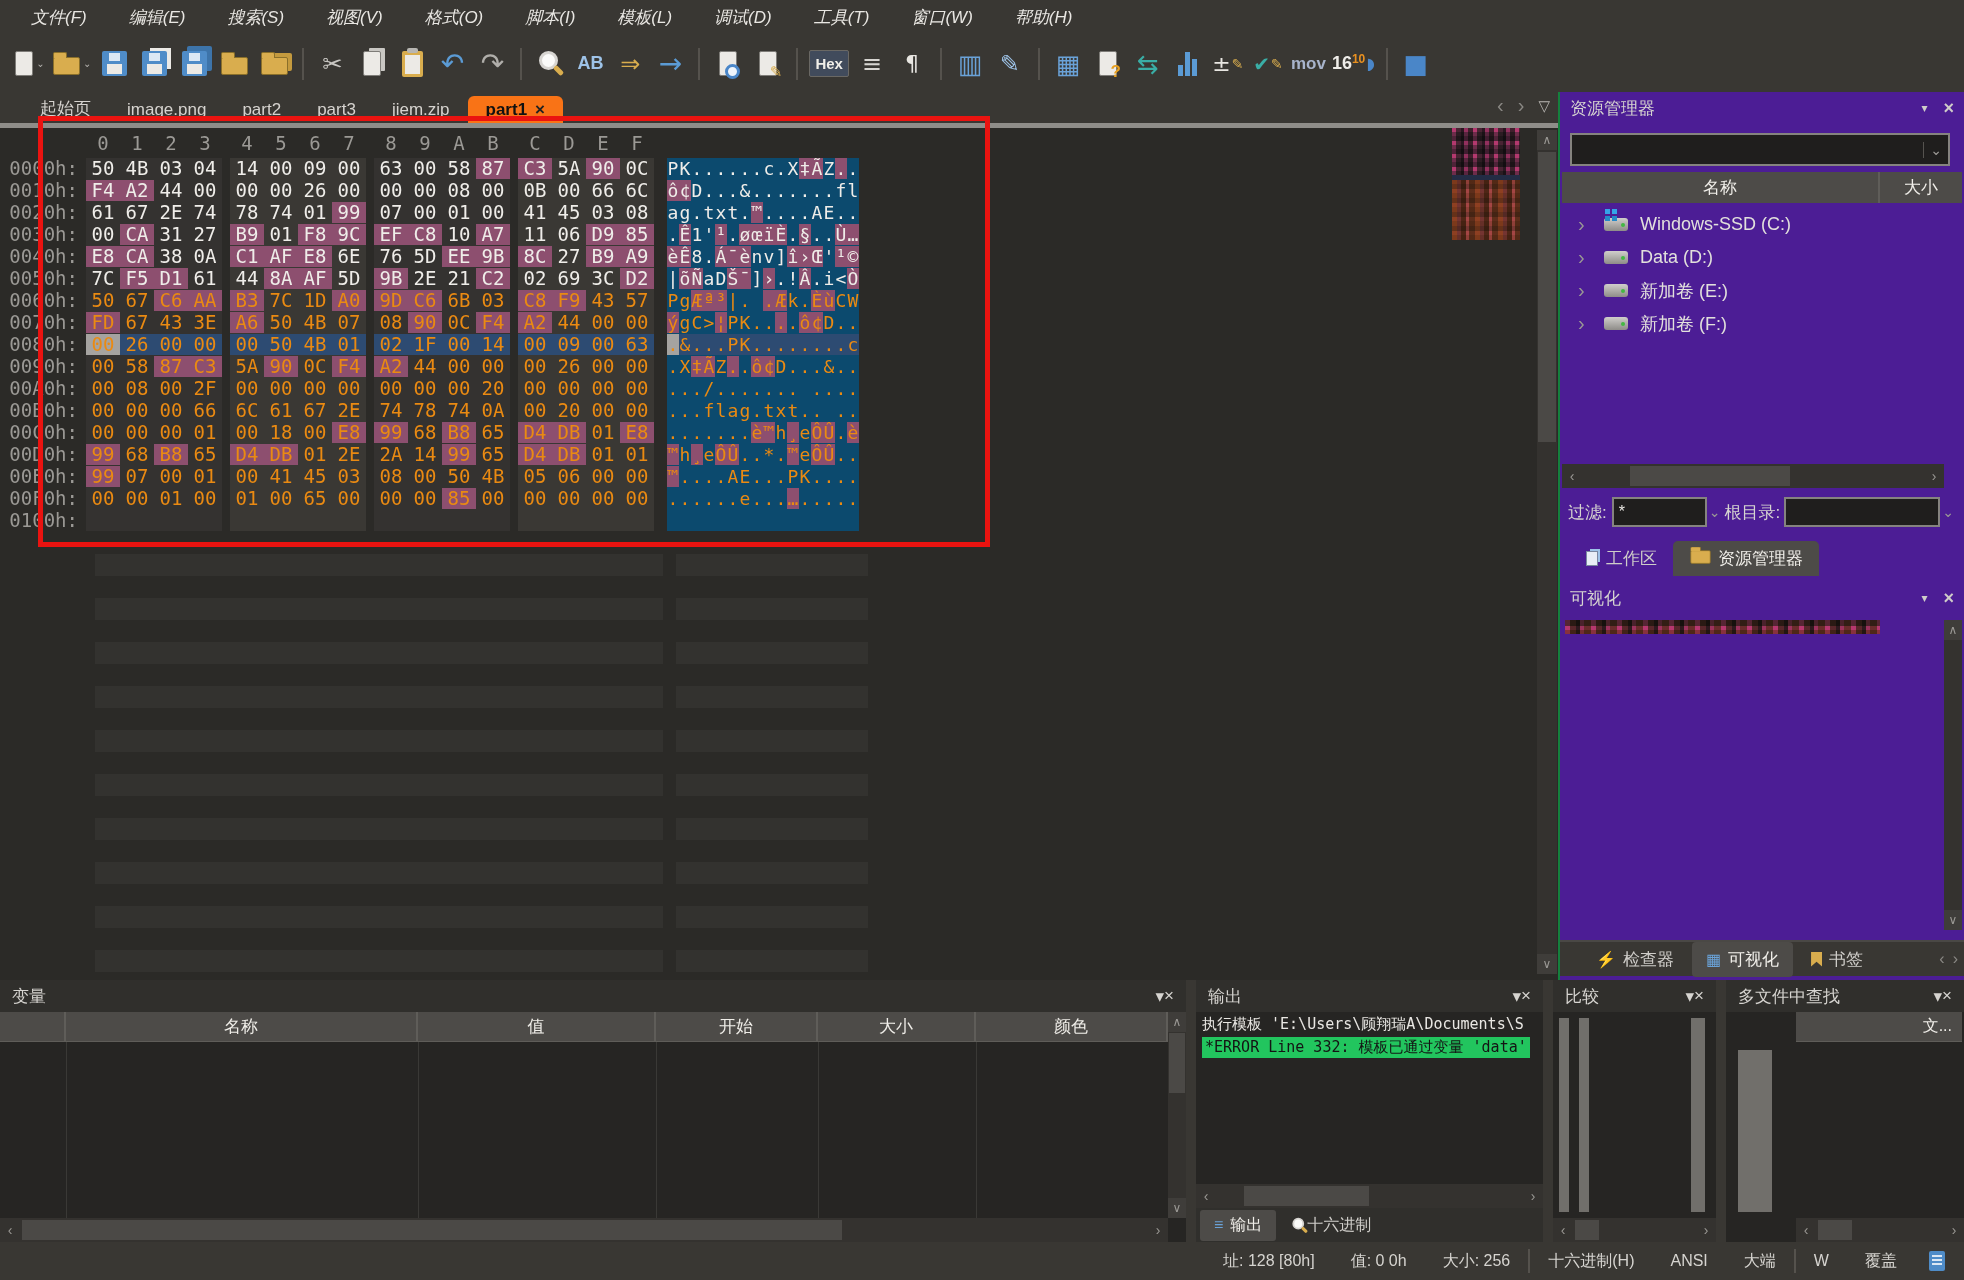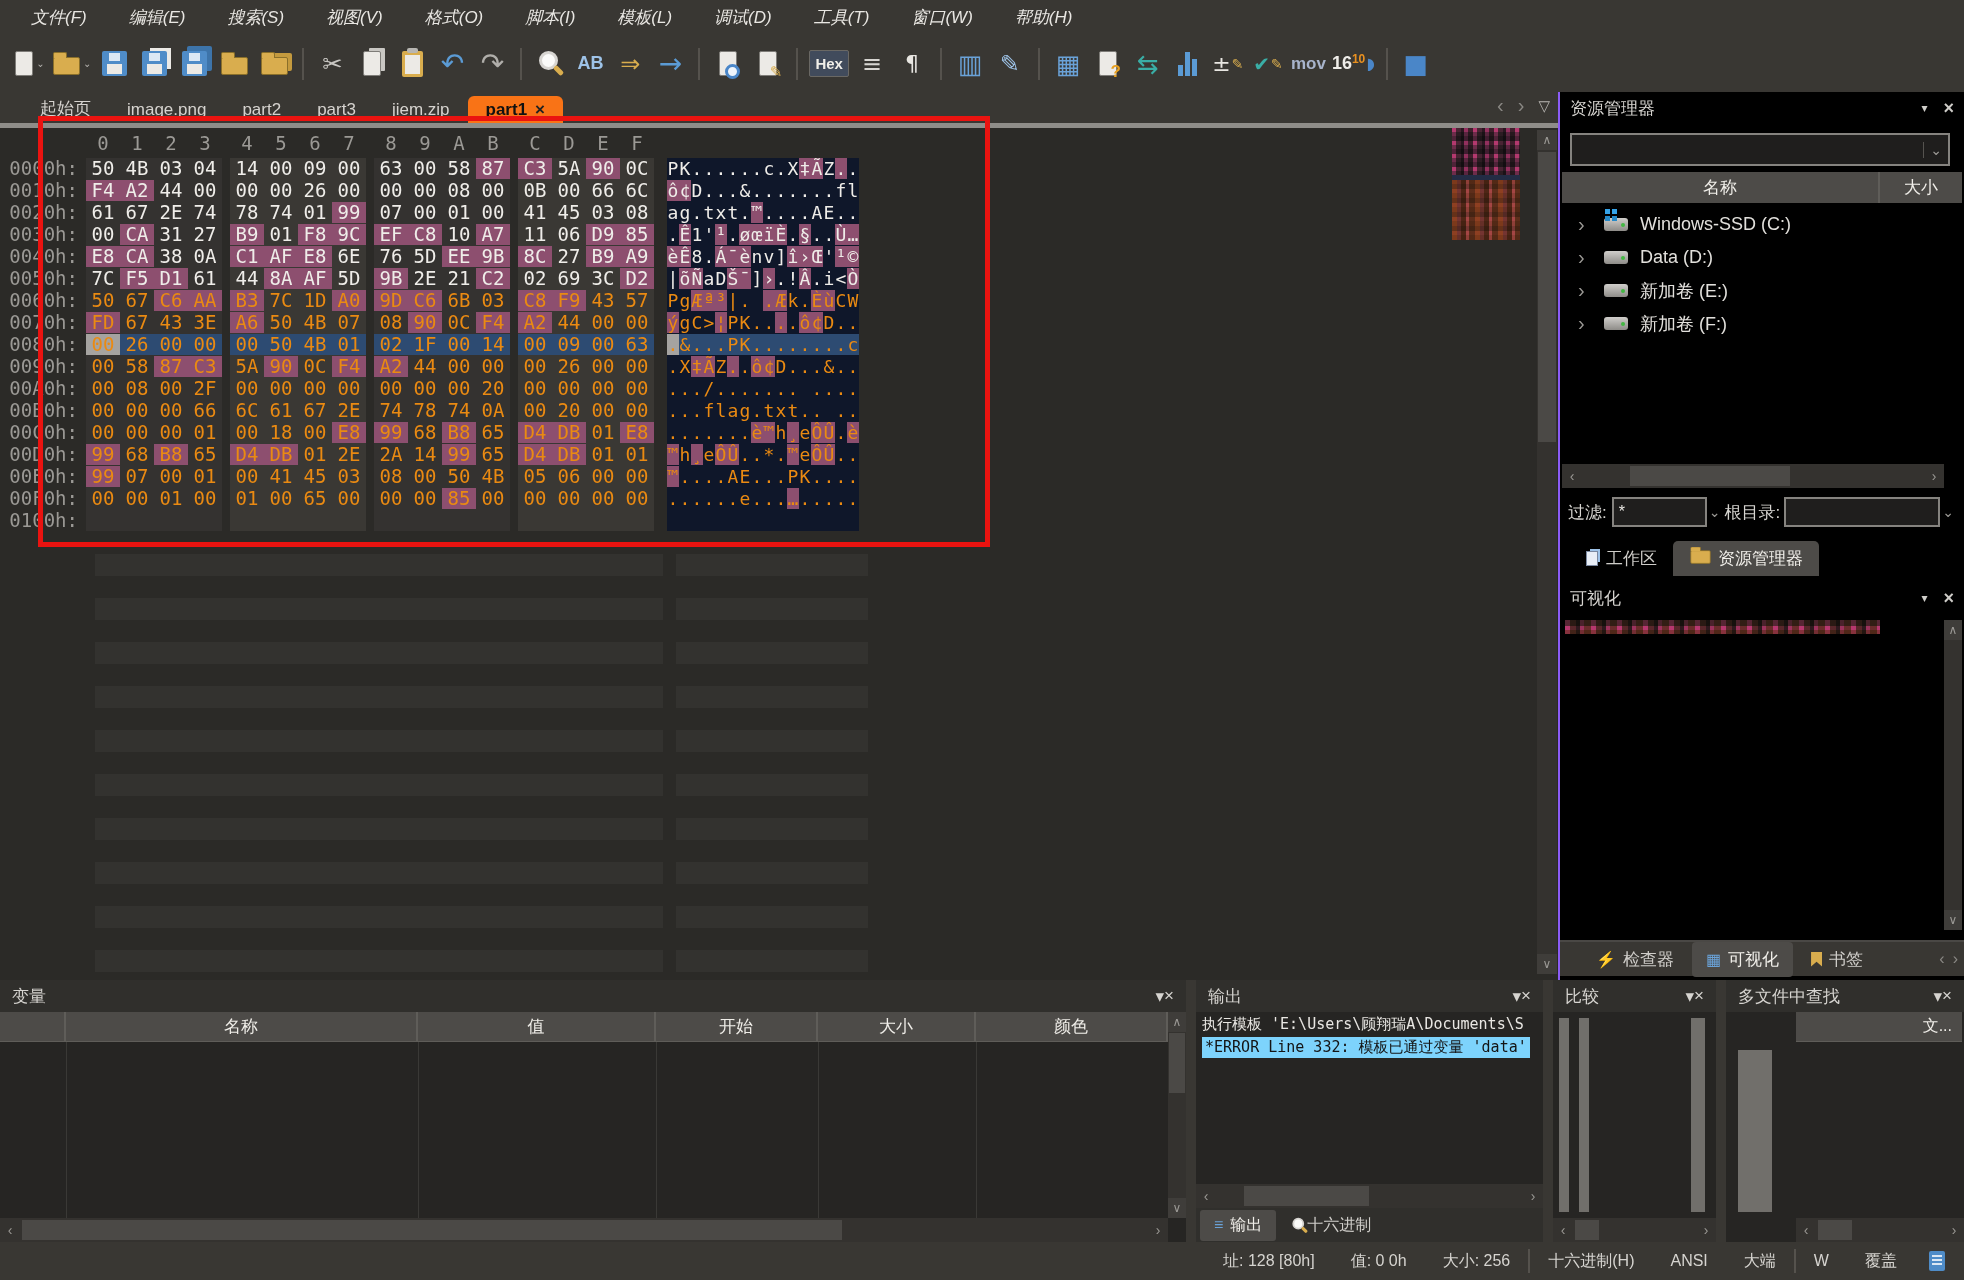--- a/index.html
+++ b/index.html
@@ -59,21 +59,21 @@
   .editor{position:absolute;left:0;top:36px;width:1558px;height:852px;background:#2b2a27;overflow:hidden;}
   .hexhead,.hexrow{white-space:nowrap;height:22px;line-height:21px;font-family:"DejaVu Sans Mono",monospace;}
   .hexhead{position:absolute;left:0;top:5px;color:#9b9995;}
   .rows{position:absolute;left:0;top:30px;width:100%;}
   .addr{display:inline-block;width:86px;text-align:right;padding-right:8px;color:#9b9995;font-size:19px;vertical-align:top;}
   .grp{display:inline-block;margin-right:8px;vertical-align:top;}
   .grp.even{background:#343230;}
   .grp.odd{background:#3a3834;}
   .hexhead .grp{background:transparent;}
   .bcell{display:inline-block;width:34px;text-align:center;font-size:19px;}
-  .ablk{display:inline-block;margin-left:5px;background:#0f172a;vertical-align:top;}
+  .ablk{display:inline-block;margin-left:5px;background:#0c4a6e;vertical-align:top;}
   .hexhead .ablk{background:transparent;margin-top:34px;}
   .acell{display:inline-block;width:12px;text-align:center;font-size:18px;overflow:hidden;}
   .w{color:#efede9;}
   .o{color:#ea8a12;}
   .bg-hl{background:#8d4f6f;}
   .bg-sel{background:#2d4b72;}
   .bg-cur{background:#a5a3a0;}
   .stripe{position:absolute;height:22px;}
   .stripe .s1{position:absolute;left:95px;width:568px;top:0;height:22px;background:#33322f;}
   .stripe .s2{position:absolute;left:676px;width:192px;top:0;height:22px;background:#33322f;}
@@ -85,21 +85,21 @@
   .noisediv{height:5px;background:#232c44;}
   .noise2{height:60px;background:
      repeating-linear-gradient(90deg,rgba(150,95,60,.9) 0 5px,rgba(120,70,90,.8) 5px 9px,rgba(80,55,40,.95) 9px 14px,rgba(190,100,140,.7) 14px 17px,rgba(95,65,45,.9) 17px 23px),
      repeating-linear-gradient(0deg,#6b4a34 0 5px,#7a5240 5px 9px,#58402f 9px 14px);background-blend-mode:overlay;}
   .vscroll{position:absolute;left:1537px;top:2px;width:20px;height:844px;background:#34322f;}
   .sbtn{position:absolute;left:0;width:20px;height:20px;background:#3f3d3a;color:#9b9995;font-size:12px;text-align:center;line-height:20px;}
   .vthumb{position:absolute;left:1px;width:18px;background:#4b4946;}
   
   .redrect{position:absolute;left:38px;top:116px;width:952px;height:431px;border:5px solid #ea1310;z-index:50;pointer-events:none;}
   
-  .rpanel{position:absolute;left:1558px;top:0;width:406px;height:888px;background:#000000;border-left:2px solid #8b5cf6;}
+  .rpanel{position:absolute;left:1558px;top:0;width:406px;height:888px;background:#4c1d95;border-left:2px solid #15803d;}
   .ptitle{display:flex;align-items:center;height:32px;padding:0 10px;font-size:17px;color:#d6d4d0;}
   .ptitle .sp{flex:1;}
   .ptitle .pt-col{font-size:12px;margin-right:16px;color:#cfcdc9;}
   .ptitle .pt-x{font-size:18px;font-weight:bold;color:#cfcdc9;}
   .combo{position:absolute;left:10px;right:14px;top:41px;height:33px;background:#1f1e1d;border:2px solid #85837f;display:flex;align-items:center;}
   .combo .cv{flex:1;background:transparent;border:none;color:#e9e7e3;font-size:16px;padding:0 6px;outline:none;width:100%;}
   .combo .cd{color:#9b9995;font-size:14px;padding:0 6px;border-left:1px solid #55534f;}
   .treehead{position:absolute;left:2px;right:2px;top:80px;height:31px;display:flex;}
   .th-cell{background:#4d4b48;border-right:2px solid #5f5d59;color:#f0eee9;font-size:17px;display:flex;align-items:center;justify-content:center;}
   .drives{position:absolute;left:0;right:20px;top:116px;}
@@ -134,21 +134,21 @@
   .bottomrow{position:absolute;left:0;top:980px;width:1964px;height:262px;}
   .bpanel{position:absolute;top:0;height:262px;background:#302f2c;}
   .bp-title{display:flex;align-items:center;height:32px;padding:0 12px;font-size:17px;}
   .bp-body{position:absolute;left:0;right:0;top:32px;bottom:0;background:#262523;}
   .vartable{display:flex;height:30px;}
   .vt-cell{background:#4d4b48;border-right:2px solid #5f5d59;border-bottom:1px solid #5f5d59;color:#f0eee9;font-size:17px;display:flex;align-items:center;justify-content:center;}
   .vline{position:absolute;top:30px;bottom:24px;width:1px;background:#3a3936;}
   .var-vscroll{position:absolute;right:0;top:0;width:18px;bottom:24px;background:#34322f;}
   .var-hscroll{position:absolute;left:0;right:18px;bottom:0;}
   .outline1{font-family:"DejaVu Sans Mono",monospace;font-size:15px;color:#e9e7e3;padding:3px 6px;white-space:nowrap;overflow:hidden;}
-  .outline-err{display:inline-block;font-family:"DejaVu Sans Mono",monospace;font-size:15px;background:#7dd3fc;color:#141414;padding:1px 3px;margin-left:6px;white-space:nowrap;}
+  .outline-err{display:inline-block;font-family:"DejaVu Sans Mono",monospace;font-size:15px;background:#22c55e;color:#141414;padding:1px 3px;margin-left:6px;white-space:nowrap;}
   .out-hscroll{position:absolute;left:0;right:0;bottom:34px;}
   .out-tabs{position:absolute;left:0;right:0;bottom:0;height:34px;display:flex;align-items:center;background:#302f2c;padding-left:4px;}
   .otab{display:flex;align-items:center;padding:5px 14px;font-size:16px;color:#cfcdc9;margin-right:2px;}
   .otab.active{background:#4d4b48;border-radius:3px;color:#f0eee9;}
   .otab .oic{margin-right:7px;color:#6aa2d8;font-weight:bold;}
   .cmp-bar{position:absolute;width:10px;background:#716f6b;}
   .fnd-head{position:absolute;left:70px;right:2px;top:0;height:30px;background:#4d4b48;border-bottom:1px solid #5f5d59;display:flex;align-items:center;justify-content:flex-end;padding-right:10px;color:#f0eee9;font-size:16px;}
   .fnd-strip{position:absolute;left:12px;top:38px;width:34px;bottom:30px;background:#716f6b;}
   
   .statusbar{position:absolute;left:0;top:1242px;width:100%;height:38px;display:flex;align-items:center;font-size:16px;color:#d6d4d0;}

